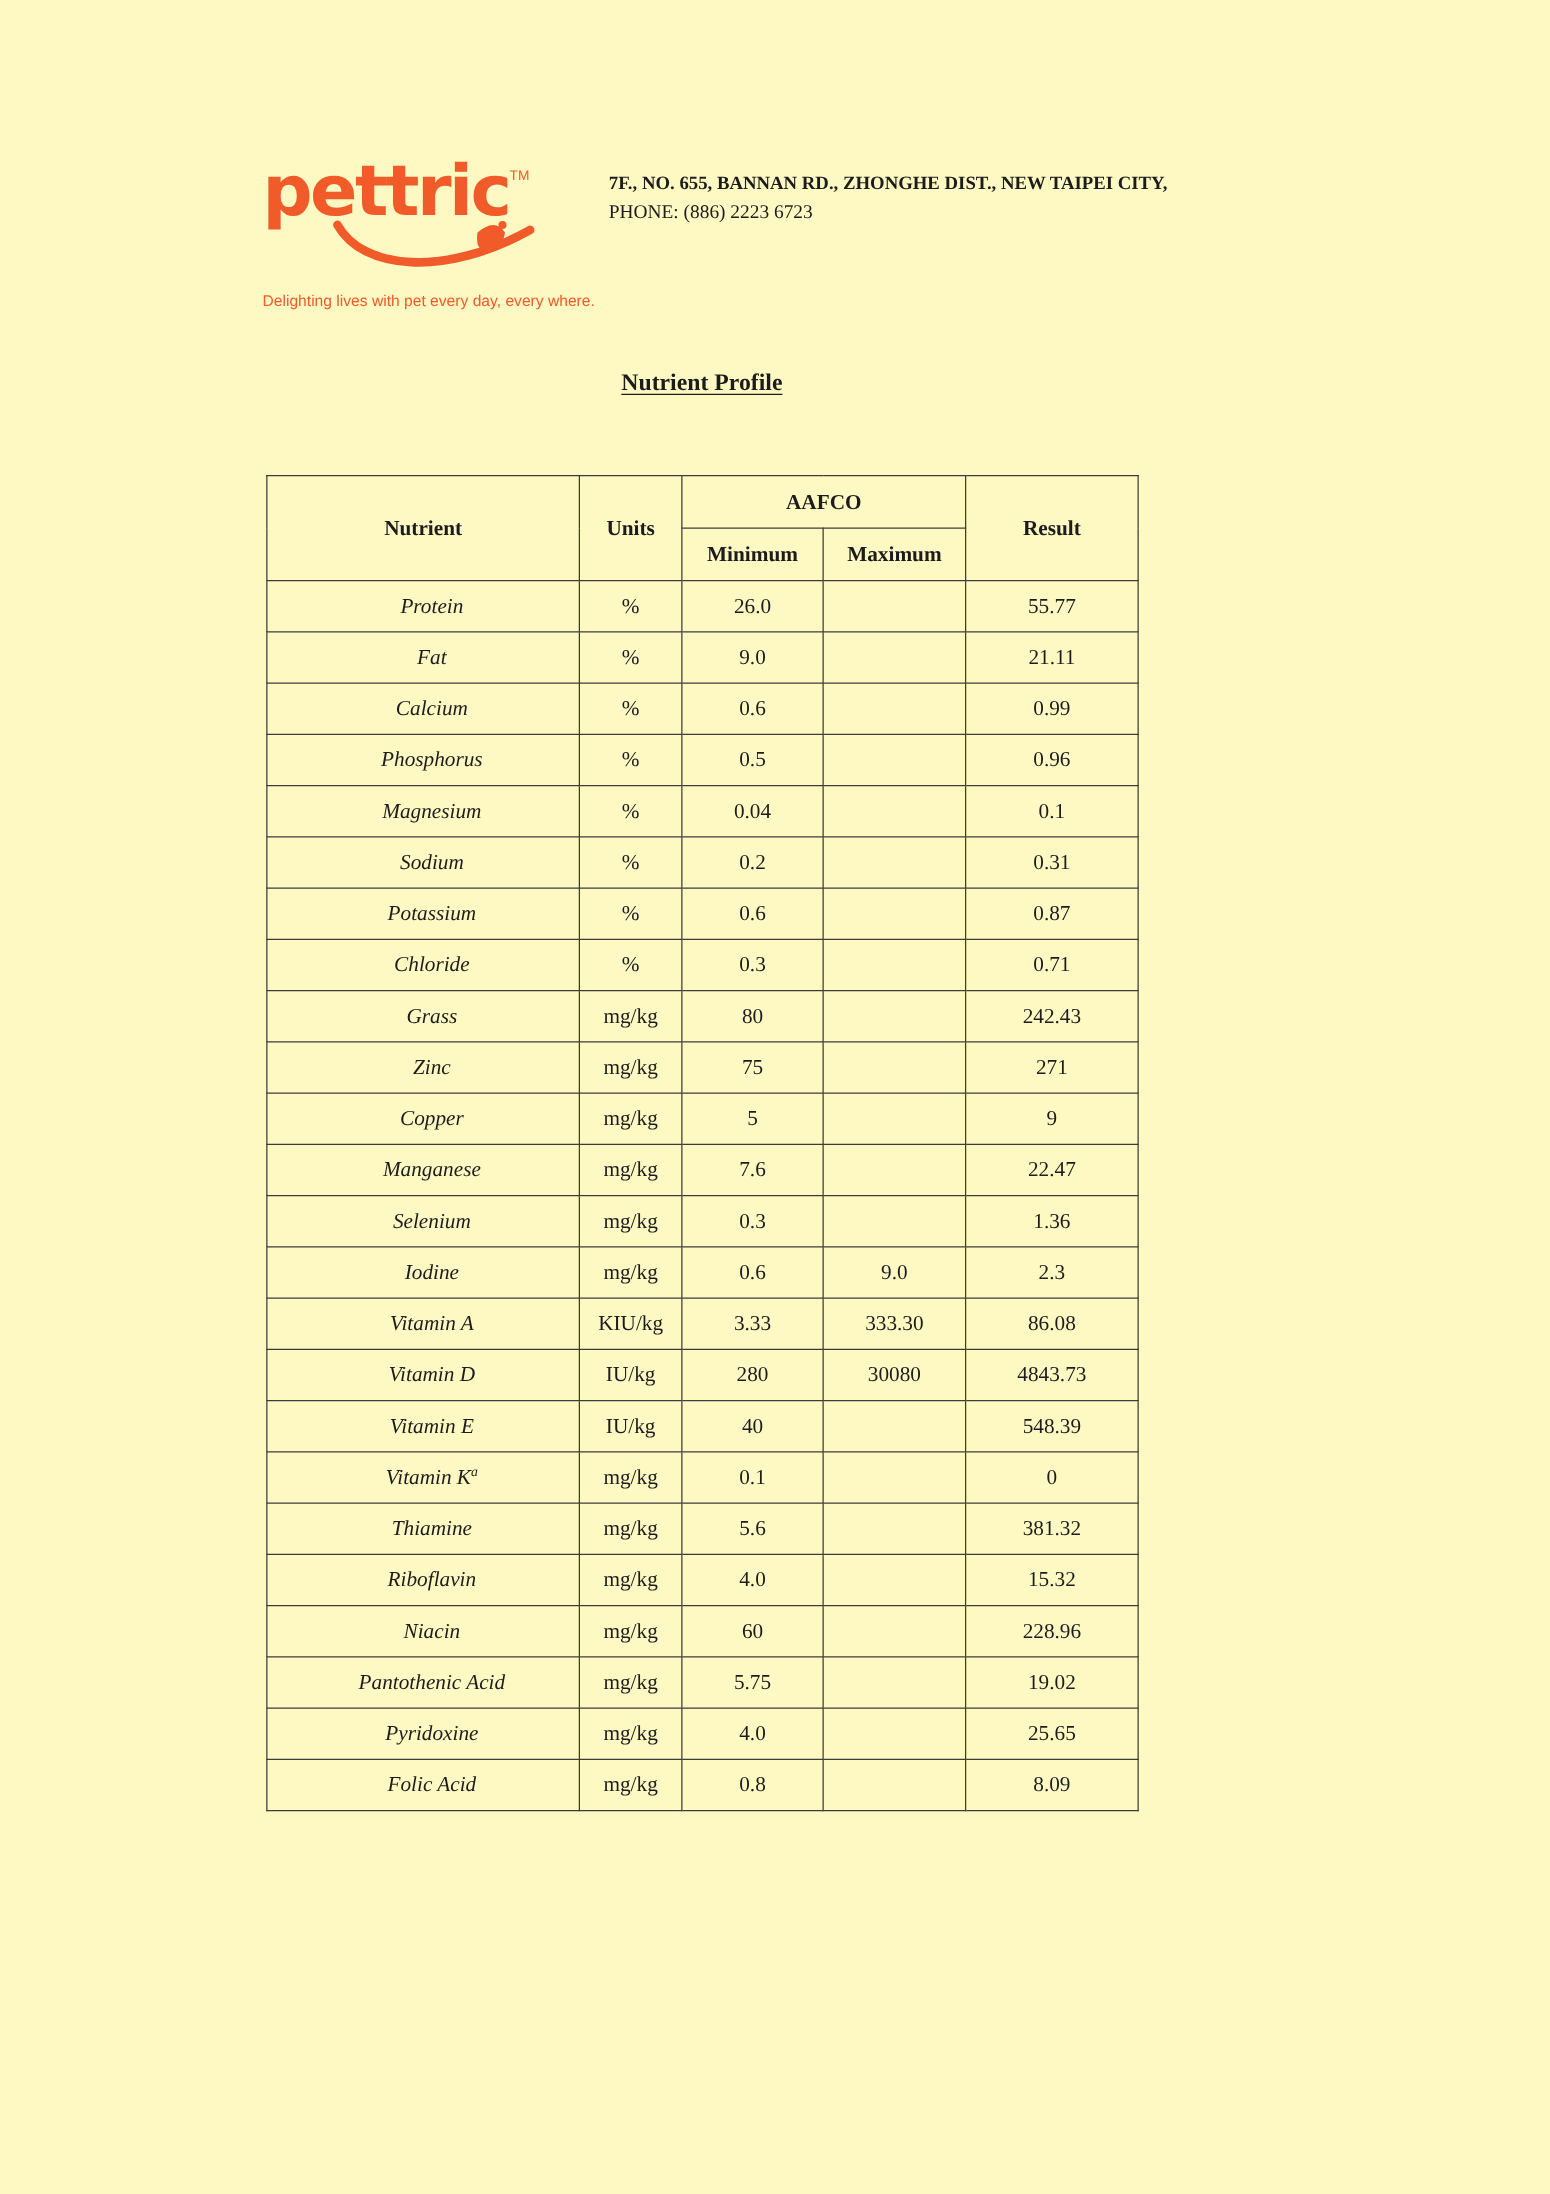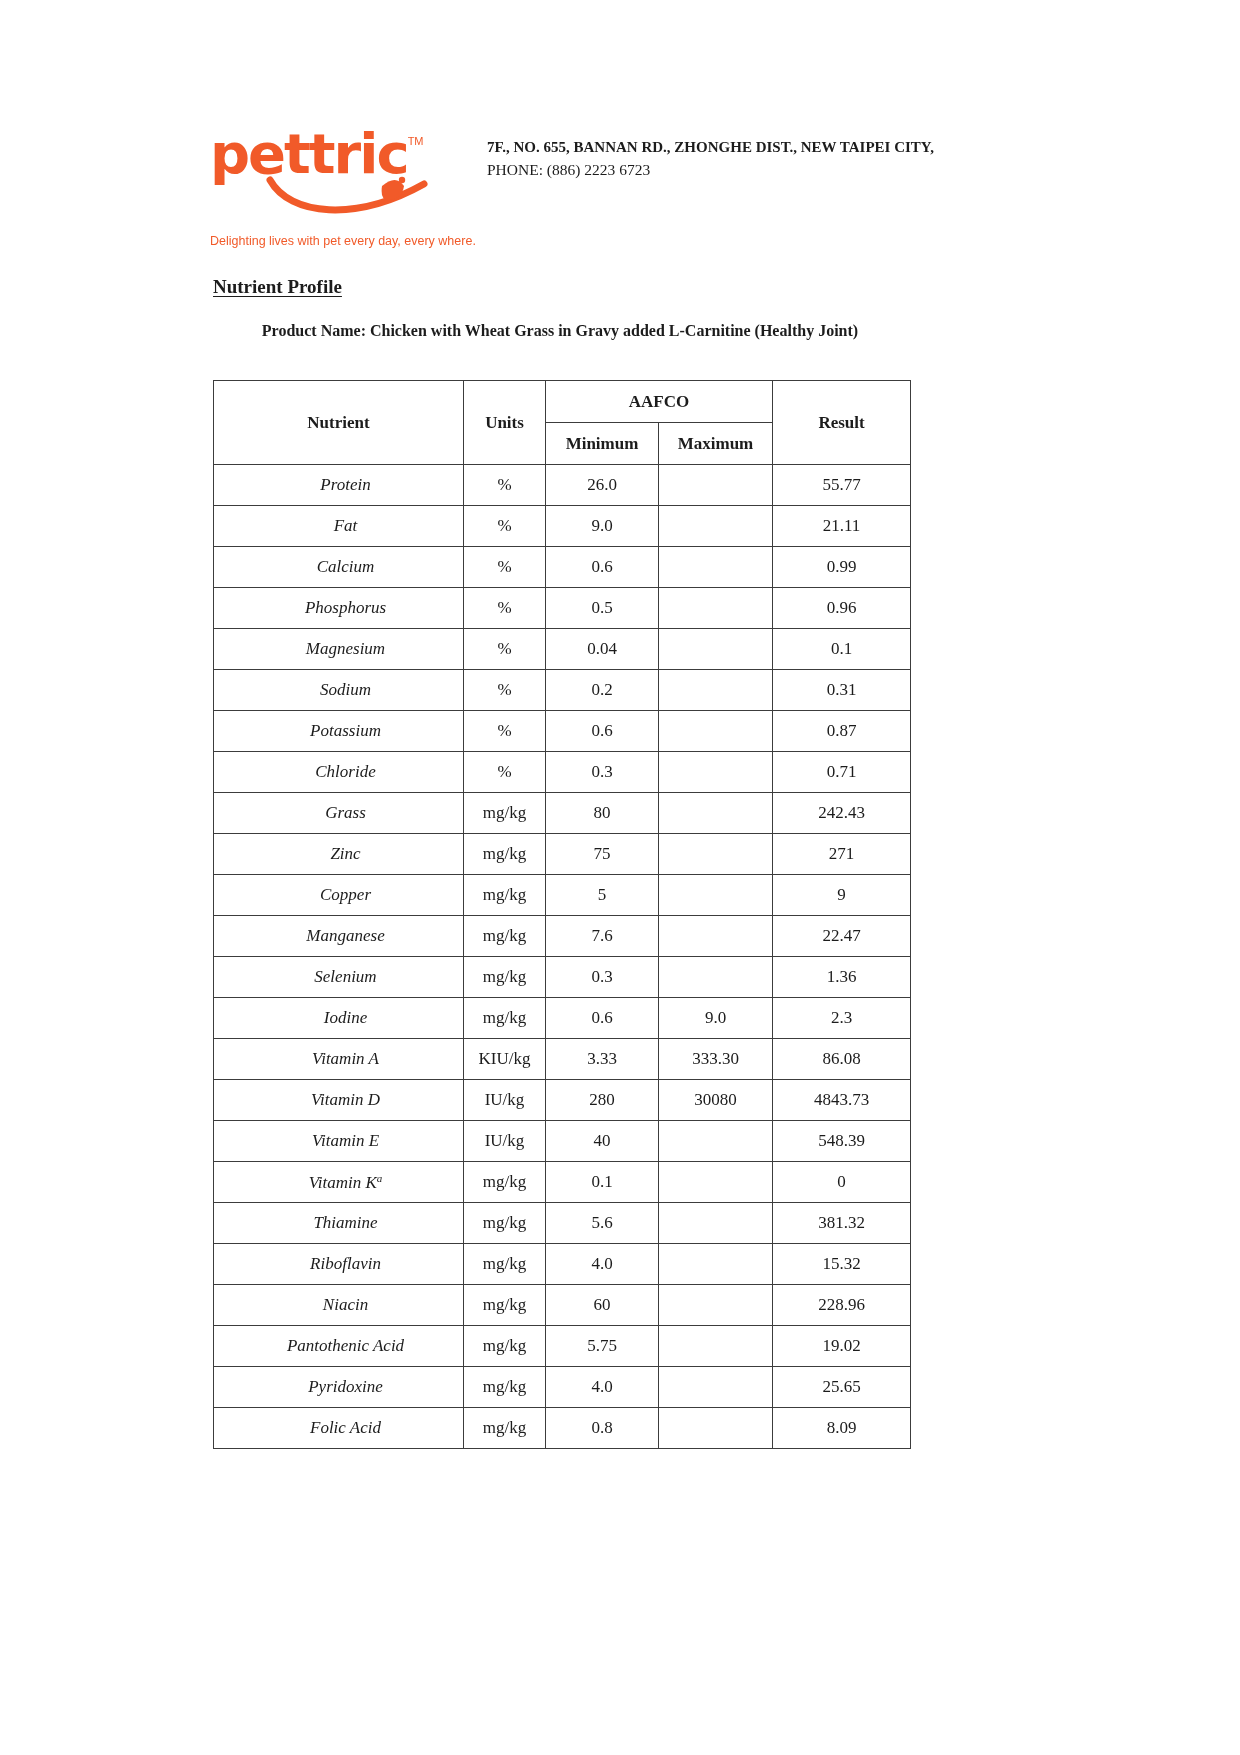--- a/index.html
+++ b/index.html
@@ -1,21 +1,21 @@
 <!DOCTYPE html>
 <html><head>
 <meta charset="utf-8">
 <style>
   * { margin:0; padding:0; box-sizing:border-box; }
   html,body { background:#e9e9e9; }
   .page {
     position:relative;
     width:1240px; height:1755px;
     margin:0 auto;
-    background:#ffffff;
+    background:#fef9c3;
     font-family:"Liberation Serif", serif;
     color:#1c1c1c;
     overflow:hidden;
   }
 
   
   .header { position:absolute; top:126px; left:210px; display:flex; }
   .logo-block { width:262px; }
   .brand-line { position:relative; line-height:1; }
   .brand {
@@ -32,22 +32,22 @@
     font-family:"Liberation Sans", sans-serif;
     font-size:12.5px; color:#f15a29; margin-top:10px; white-space:nowrap;
   }
   .company-block { margin-left:15px; padding-top:6px; }
   .company-name { font-size:27px; font-weight:bold; letter-spacing:.3px; }
   .company-addr { font-size:15px; font-weight:bold; line-height:1.4; margin-top:5px;font-family:Liberation Serif, serif; }
   .company-phone { font-size:15.5px; margin-top:3px; }
 
   
   .doc-title {
-    position:absolute; top:276px; left:213px; width:697px;
-    text-align:left; font-size:19px; font-weight:bold;
+    position:absolute; top:296px; left:213px; width:697px;
+    text-align:center; font-size:19px; font-weight:bold;
     text-decoration:underline; text-underline-offset:3px;
   }
   .product-line {
     position:absolute; top:322px; left:150px; width:820px;
     text-align:center; font-size:16px; font-weight:bold;
   }
 
   
   .table-wrap { position:absolute; top:380px; left:213px; width:697px; }
   table { border-collapse:collapse; width:100%; table-layout:fixed; }
@@ -78,21 +78,20 @@
     </div>
     <div class="company-block">
       <div class="company-addr">
         <div>7F., NO. 655, BANNAN RD., ZHONGHE DIST., NEW TAIPEI CITY,</div>
       </div>
       <div class="company-phone">PHONE: (886) 2223 6723</div>
     </div>
   </div>
 
   <div class="doc-title">Nutrient Profile</div>
-  <div class="product-line">Product Name: Chicken with Wheat Grass in Gravy added L-Carnitine (Healthy Joint)</div>
 
   <div class="table-wrap">
     <table>
       <colgroup>
         <col style="width:250px">
           <col style="width:82px">
           <col style="width:113px">
           <col style="width:114px">
           <col style="width:138px">
       </colgroup>

